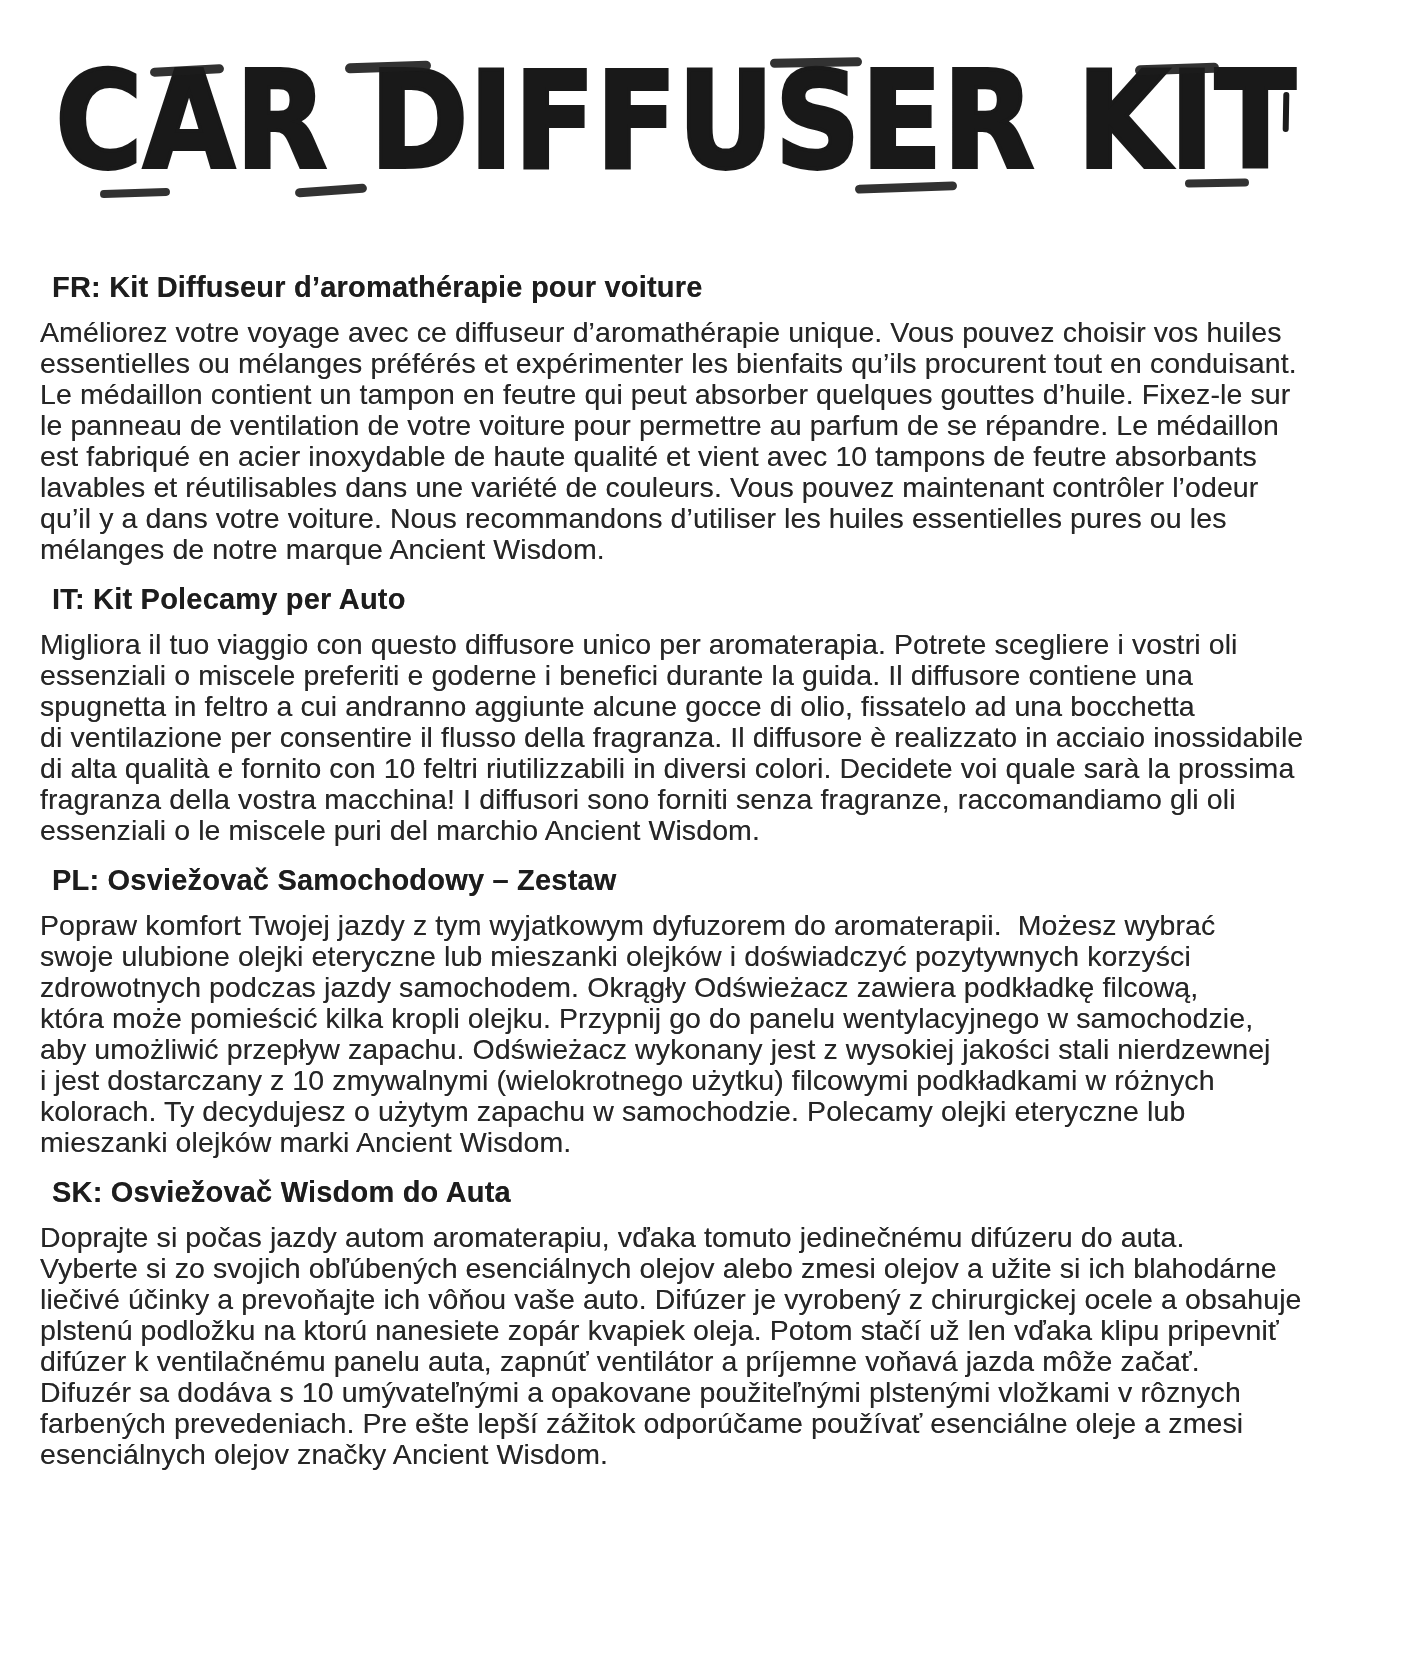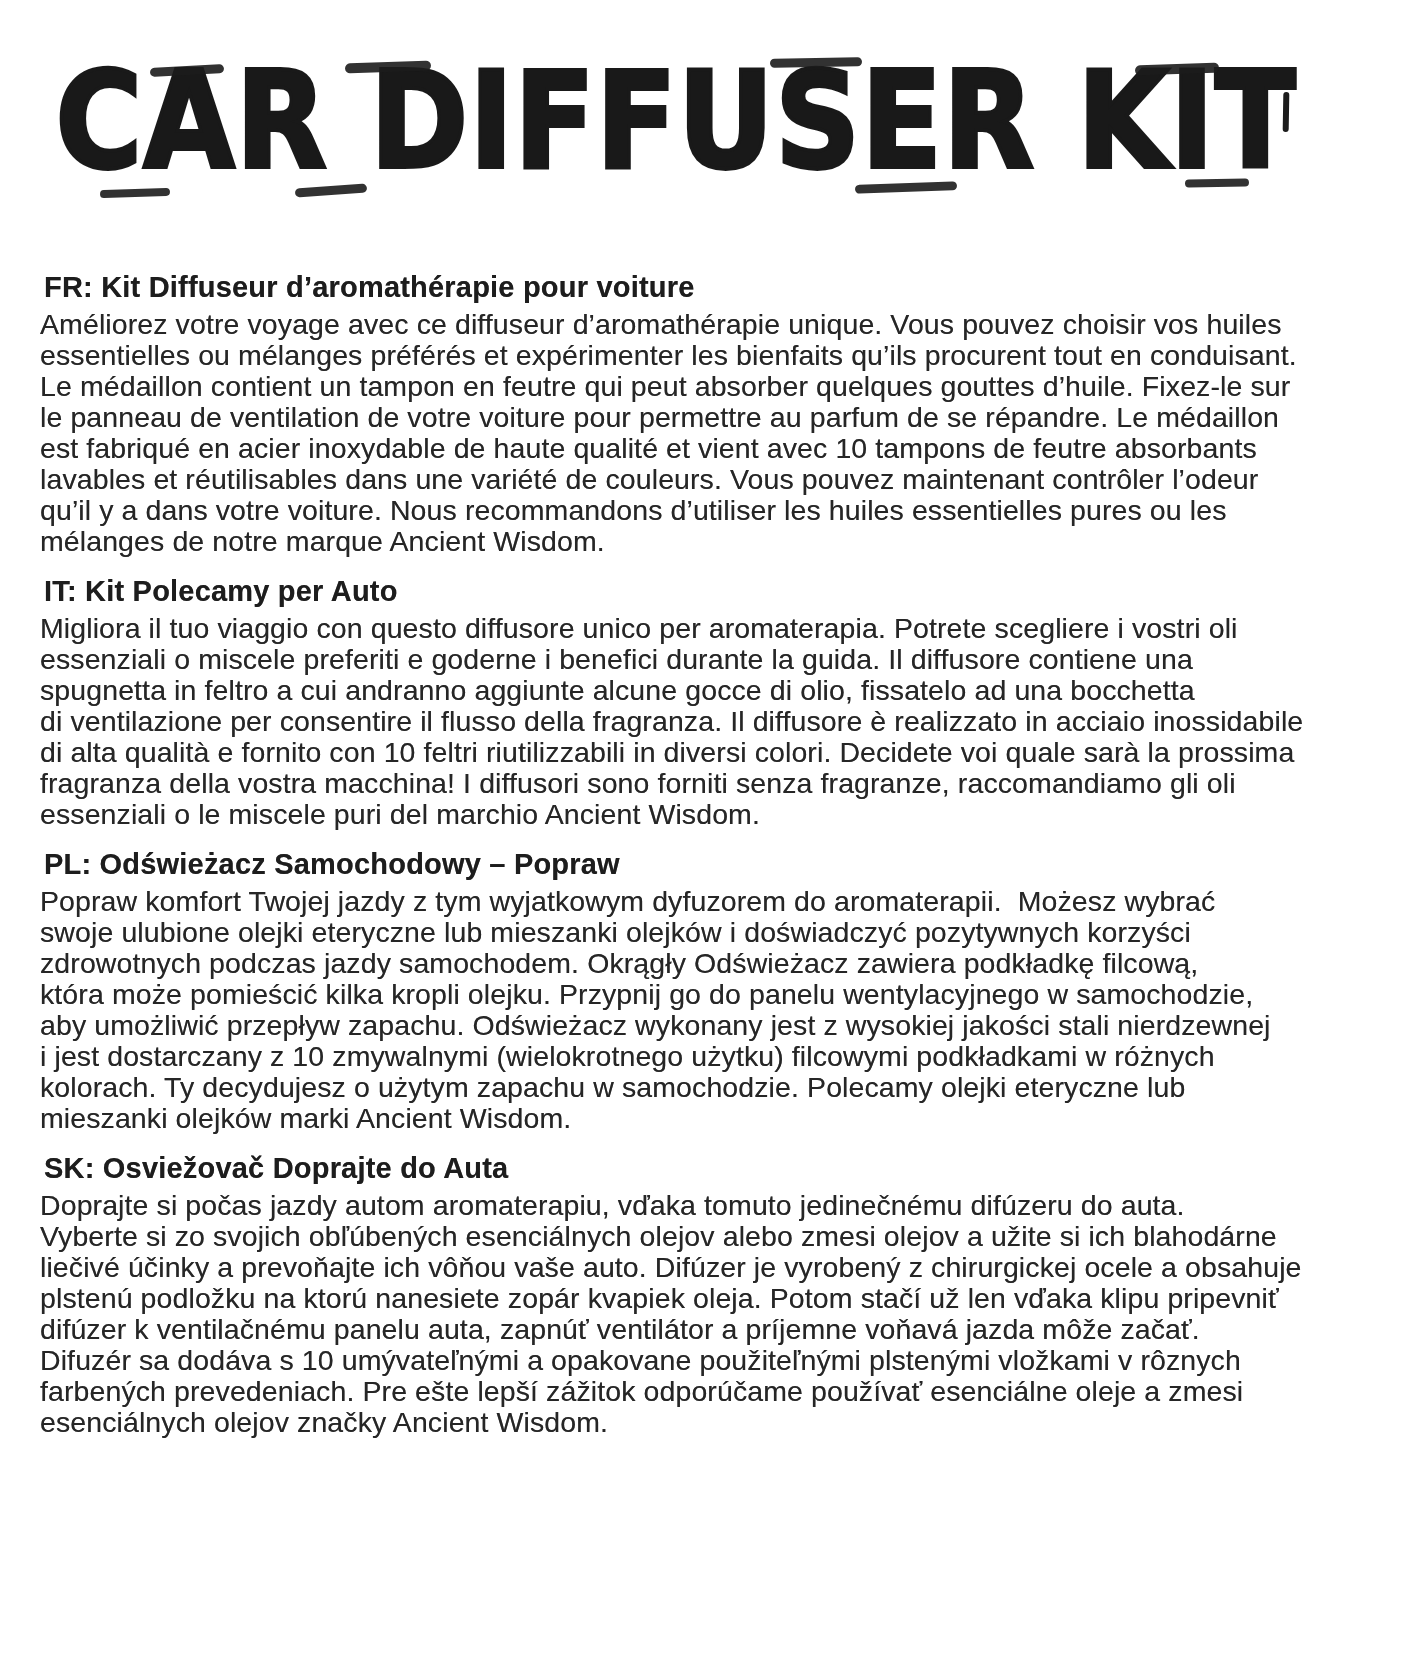--- a/index.html
+++ b/index.html
@@ -65,21 +65,21 @@
     transform: rotate(1deg);
   }
 
   
   .leaflet-body {
     margin-top: 30px;
     padding-left: 40px;
   }
   .section { margin: 0 0 17px 0; }
   .section-heading {
-    margin: 4px;
+    margin: 12px;
     font-size: 29px;
     line-height: 35px;
     font-weight: bold;
     color: #1d1d1d;
     letter-spacing: 0.2px;
     white-space: pre;
     text-shadow: 0 0 0.5px rgba(30,30,30,0.6);
   }
   .section-text {
     margin: 0;
@@ -126,33 +126,33 @@
     <p class="section-text">Migliora il tuo viaggio con questo diffusore unico per aromaterapia. Potrete scegliere i vostri oli
 essenziali o miscele preferiti e goderne i benefici durante la guida. Il diffusore contiene una
 spugnetta in feltro a cui andranno aggiunte alcune gocce di olio, fissatelo ad una bocchetta
 di ventilazione per consentire il flusso della fragranza. Il diffusore è realizzato in acciaio inossidabile
 di alta qualità e fornito con 10 feltri riutilizzabili in diversi colori. Decidete voi quale sarà la prossima
 fragranza della vostra macchina! I diffusori sono forniti senza fragranze, raccomandiamo gli oli
 essenziali o le miscele puri del marchio Ancient Wisdom.</p>
   </section>
 
   <section class="section">
-    <h2 class="section-heading">PL: Odświeżacz Samochodowy – Popraw</h2>
+    <h2 class="section-heading">PL: Osviežovač Samochodowy – Zestaw</h2>
     <p class="section-text">Popraw komfort Twojej jazdy z tym wyjatkowym dyfuzorem do aromaterapii.  Możesz wybrać
 swoje ulubione olejki eteryczne lub mieszanki olejków i doświadczyć pozytywnych korzyści
 zdrowotnych podczas jazdy samochodem. Okrągły Odświeżacz zawiera podkładkę filcową,
 która może pomieścić kilka kropli olejku. Przypnij go do panelu wentylacyjnego w samochodzie,
 aby umożliwić przepływ zapachu. Odświeżacz wykonany jest z wysokiej jakości stali nierdzewnej
 i jest dostarczany z 10 zmywalnymi (wielokrotnego użytku) filcowymi podkładkami w różnych
 kolorach. Ty decydujesz o użytym zapachu w samochodzie. Polecamy olejki eteryczne lub
 mieszanki olejków marki Ancient Wisdom.</p>
   </section>
 
   <section class="section">
-    <h2 class="section-heading">SK: Osviežovač Doprajte do Auta</h2>
+    <h2 class="section-heading">SK: Osviežovač Wisdom do Auta</h2>
     <p class="section-text">Doprajte si počas jazdy autom aromaterapiu, vďaka tomuto jedinečnému difúzeru do auta.
 Vyberte si zo svojich obľúbených esenciálnych olejov alebo zmesi olejov a užite si ich blahodárne
 liečivé účinky a prevoňajte ich vôňou vaše auto. Difúzer je vyrobený z chirurgickej ocele a obsahuje
 plstenú podložku na ktorú nanesiete zopár kvapiek oleja. Potom stačí už len vďaka klipu pripevniť
 difúzer k ventilačnému panelu auta, zapnúť ventilátor a príjemne voňavá jazda môže začať.
 Difuzér sa dodáva s 10 umývateľnými a opakovane použiteľnými plstenými vložkami v rôznych
 farbených prevedeniach. Pre ešte lepší zážitok odporúčame používať esenciálne oleje a zmesi
 esenciálnych olejov značky Ancient Wisdom.</p>
   </section>
 

